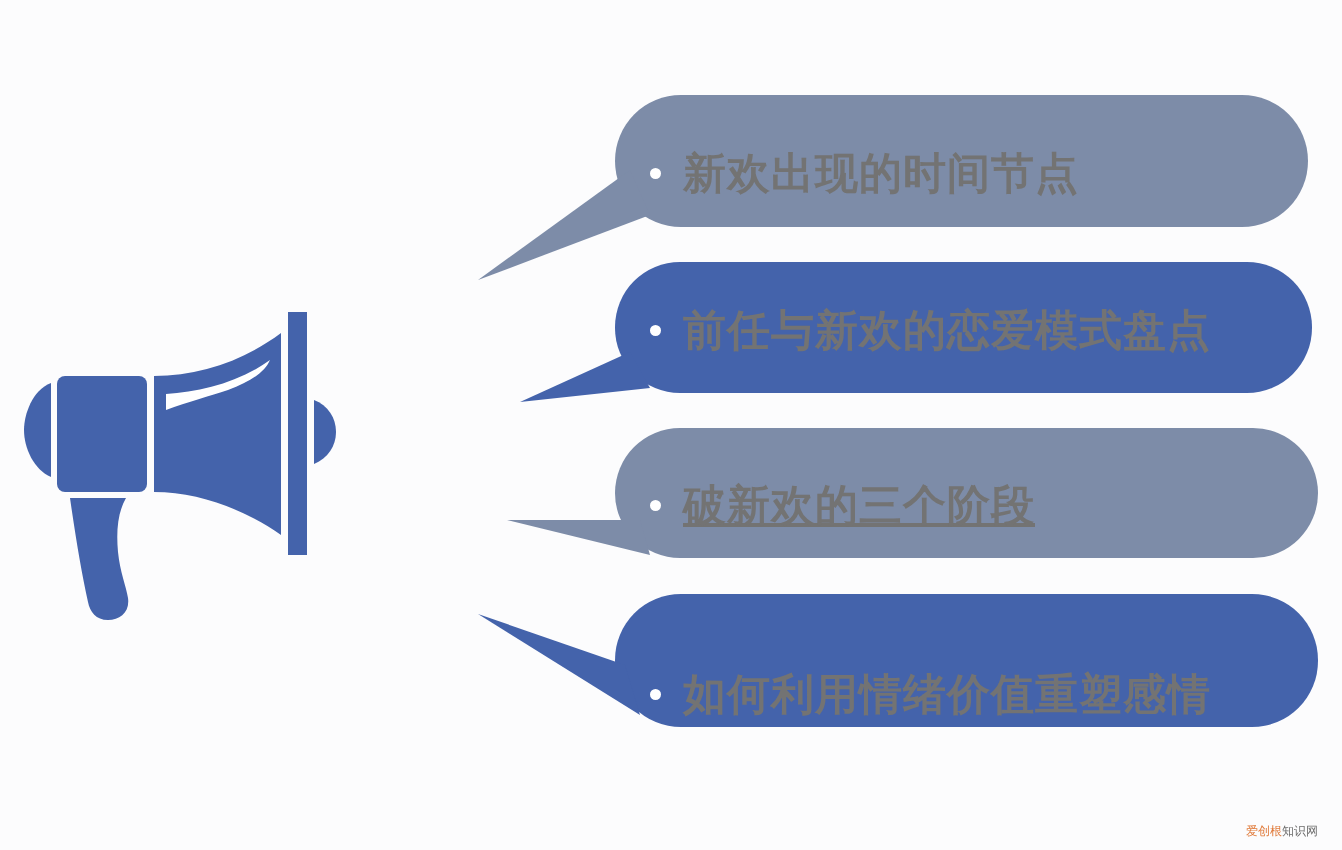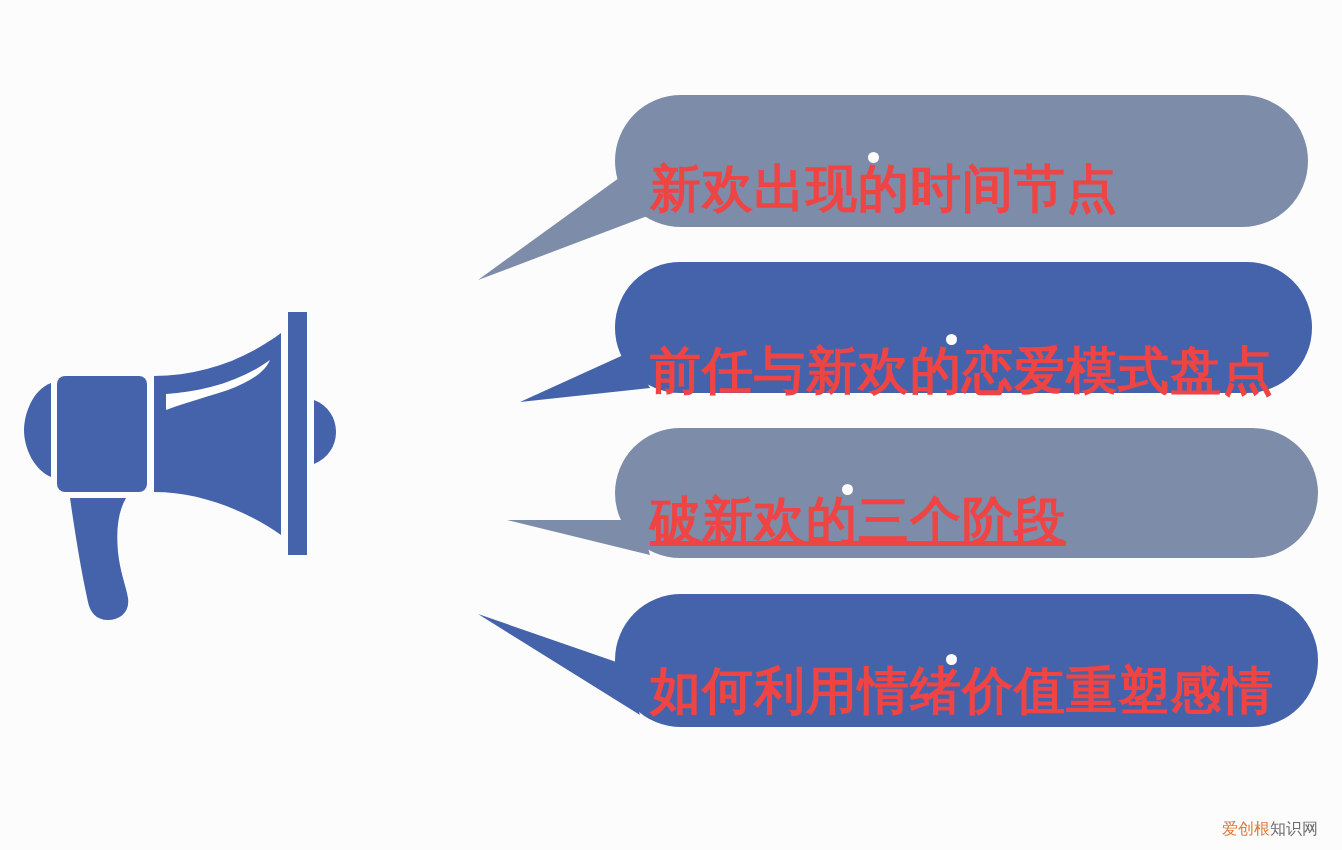--- a/index.html
+++ b/index.html
@@ -24,45 +24,44 @@
     .bubbles-svg {
       position: absolute;
       left: 0;
       top: 0;
       width: 1342px;
       height: 850px;
     }
     .bubble-text {
       position: absolute;
       left: 650px;
-      color: #ef4444;
-      font-size: 51px;
+      color: #737373;
+      font-size: 43px;
       font-weight: bold;
       line-height: 1;
       white-space: nowrap;
       display: flex;
       align-items: center;
       letter-spacing: 1px;
-      flex-direction: column;
     }
     .bubble-text .dot {
       display: inline-block;
       width: 11px;
       height: 11px;
       border-radius: 50%;
       background: #ffffff;
       margin-right: 22px;
       flex: 0 0 auto;
     }
     .watermark {
       position: absolute;
       right: 24px;
       bottom: 10px;
       font-family: "DejaVu Sans", "Liberation Sans", sans-serif;
-      font-size: 16px;
+      font-size: 12px;
       color: #6d6d6d;
     }
     .watermark .brand {
       color: #e07a3a;
     }
   </style>
 </head>
 <body>
 
 <svg class="megaphone" viewBox="0 0 360 340" xmlns="http://www.w3.org/2000/svg">
@@ -105,30 +104,30 @@
     <rect x="615" y="594" width="703" height="133" rx="66" ry="66" fill="#4463ab"></rect>
     <path d="M625 665 L 478 614 L 640 715 Z" fill="#4463ab"></path>
   </g>
 </svg>
 
 <div class="bubble-text" style="top:152px;">
   <span class="dot"></span>
   <span>新欢出现的时间节点</span>
 </div>
 
-<div class="bubble-text" style="top:334px;">
+<div class="bubble-text" style="top:309px;">
   <span class="dot"></span>
   <span>前任与新欢的恋爱模式盘点</span>
 </div>
 
 <div class="bubble-text" style="top:484px;text-decoration:underline;">
   <span class="dot"></span>
   <span>破新欢的三个阶段</span>
 </div>
 
-<div class="bubble-text" style="top:654px;">
+<div class="bubble-text" style="top:673px;">
   <span class="dot"></span>
   <span>如何利用情绪价值重塑感情</span>
 </div>
 
 <div class="watermark">
   <span class="brand">爱创根</span><span>知识网</span>
 </div>
 
 </body></html>

